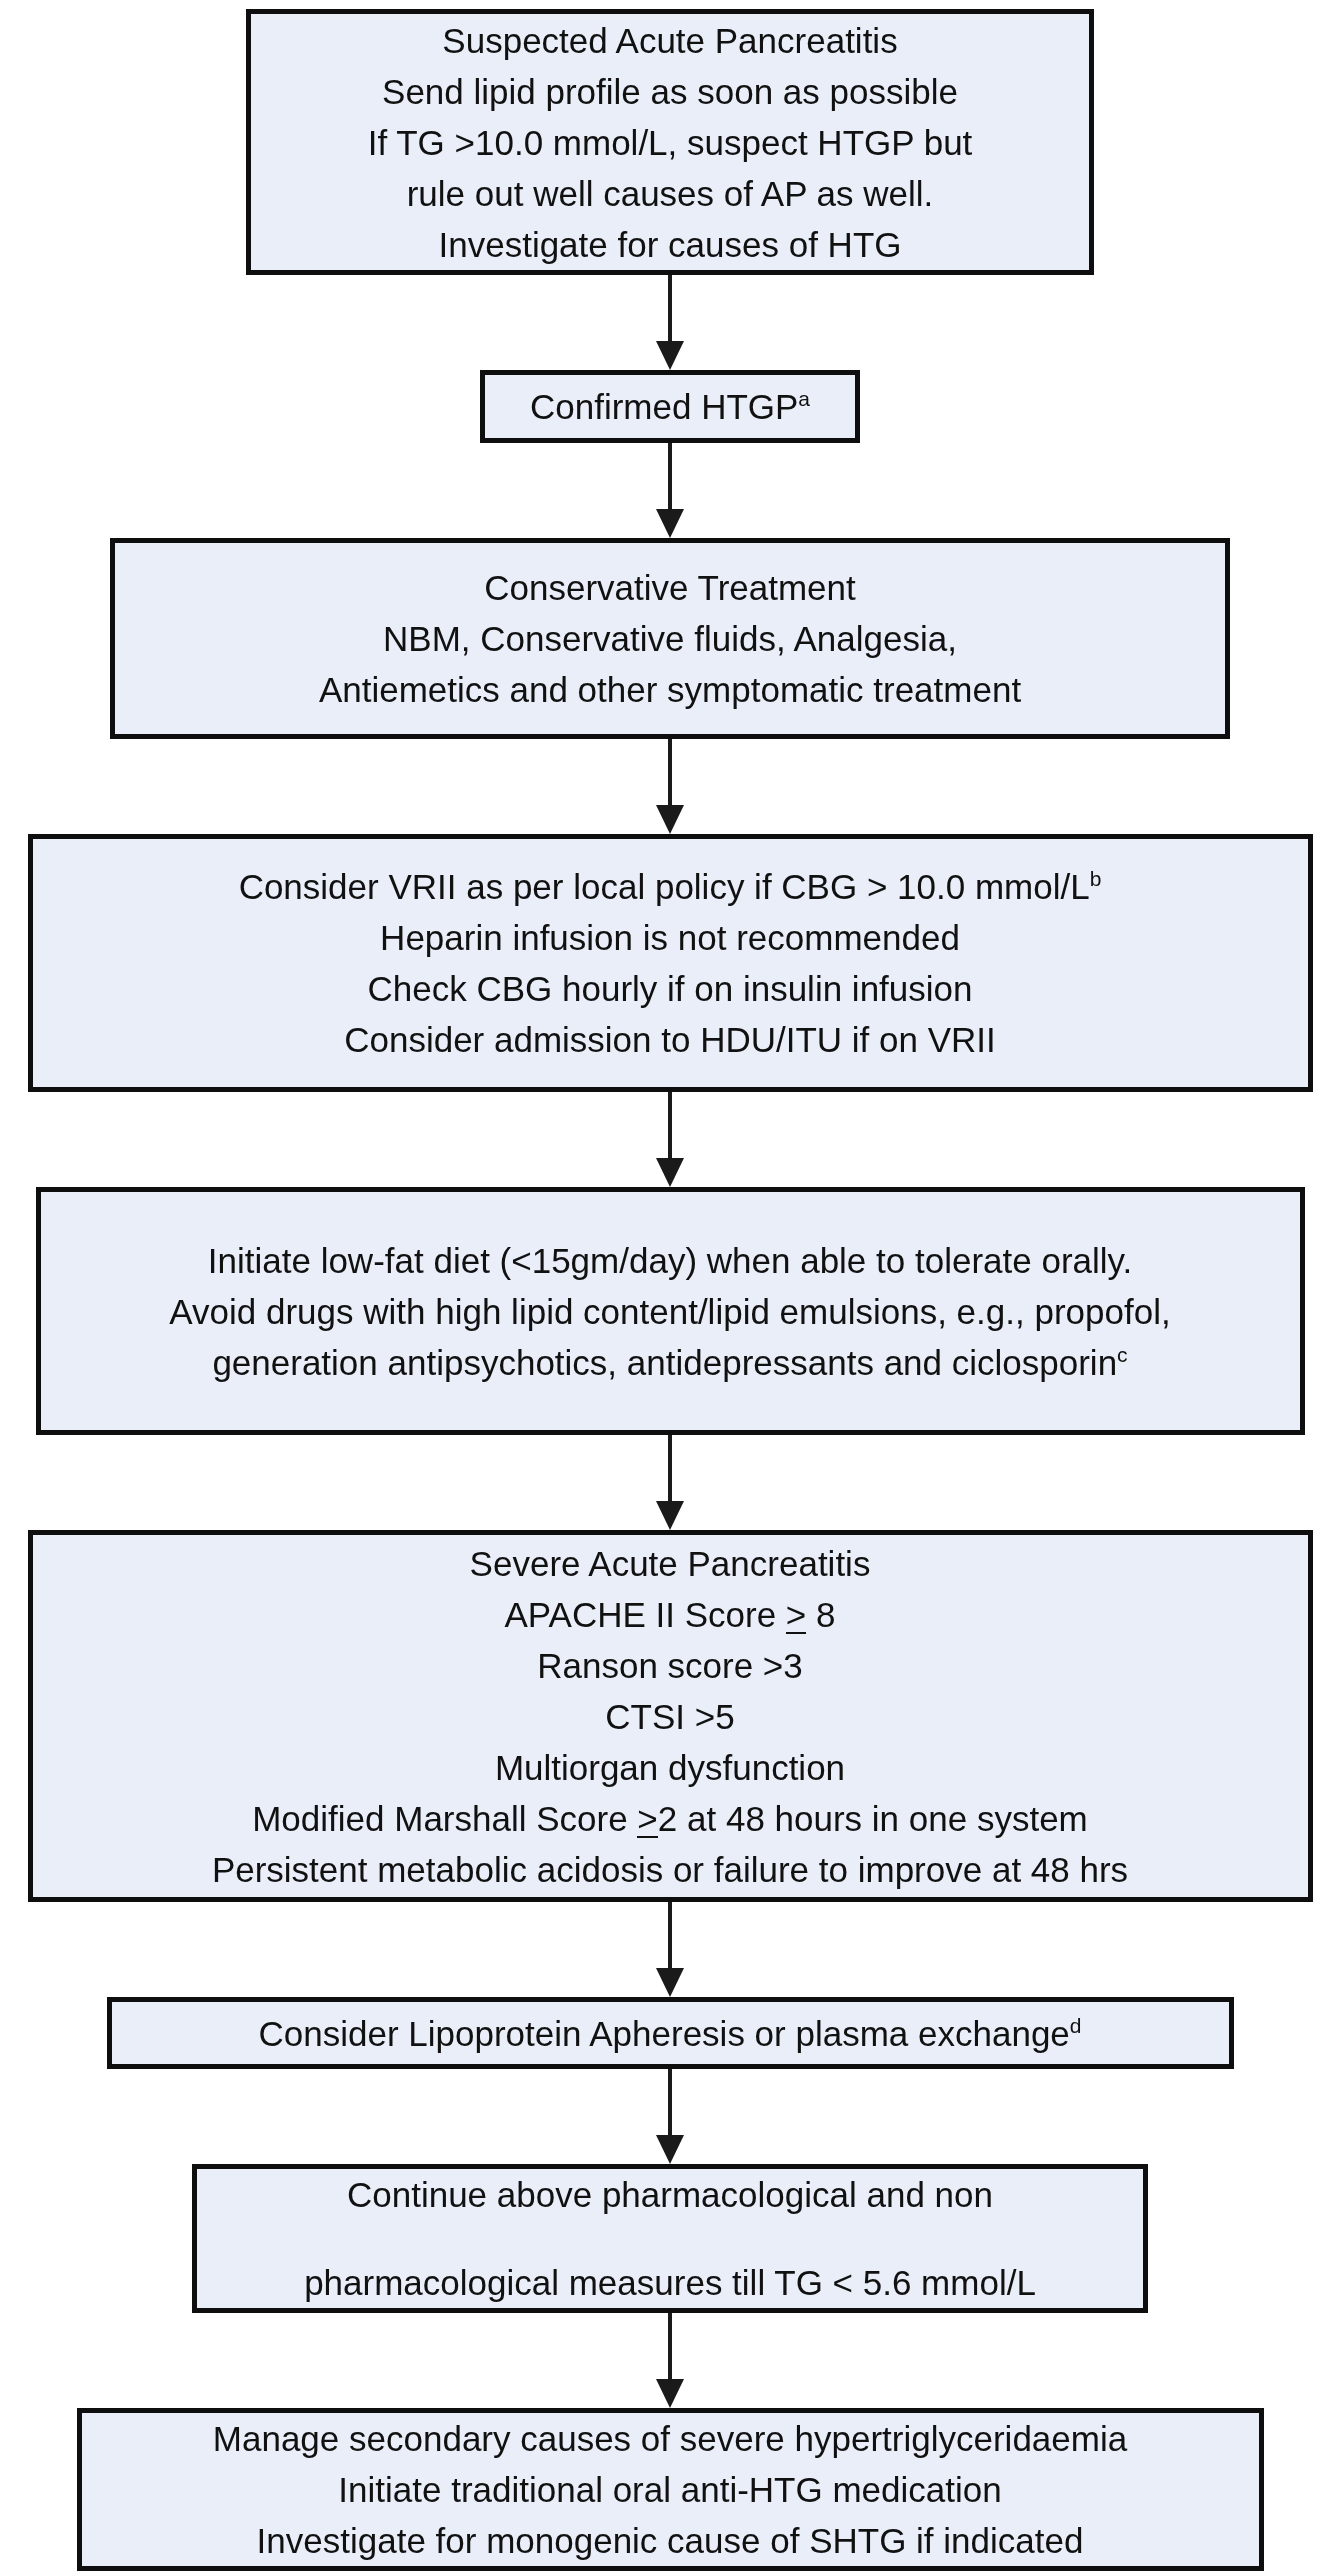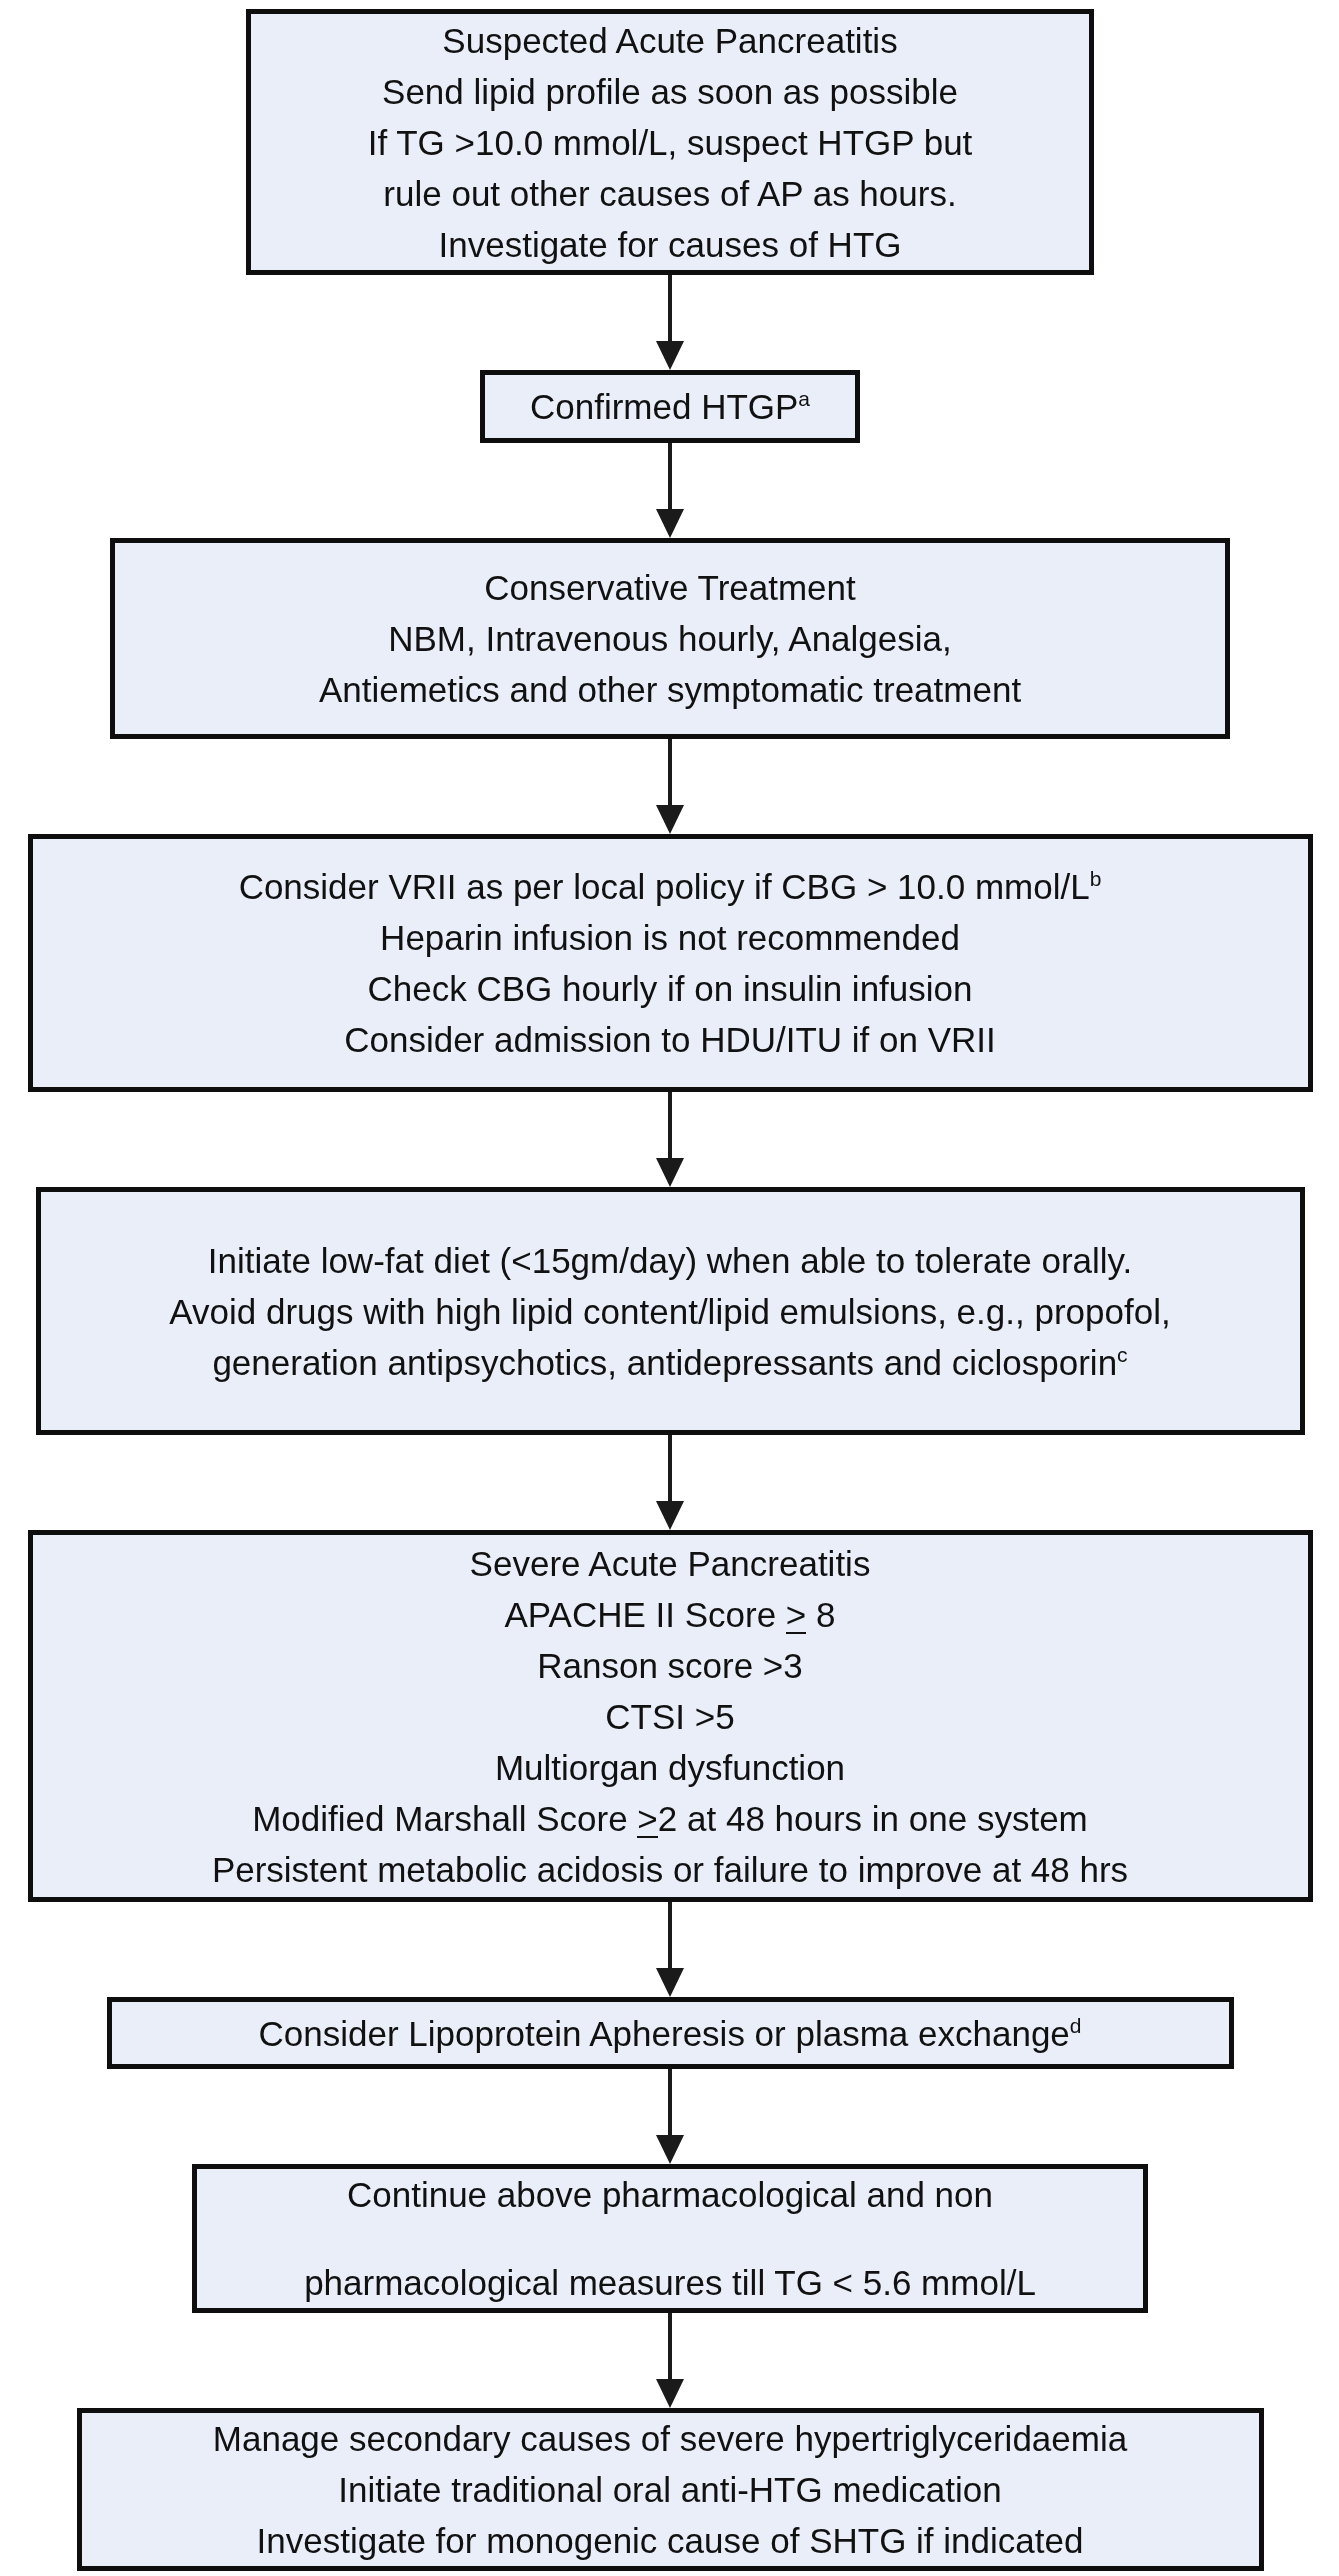--- a/index.html
+++ b/index.html
@@ -67,37 +67,37 @@
   }
 </style>
 </head>
 <body style="background: rgb(255, 255, 255);">
 
 <div class="flow" id="flowchart" style="--box-fill: #e9eef9; --box-border: #0e0e0e; --text-color: #111111; --arrow-color: #1a1a1a;">
     <div class="box" style="width: 848px; min-height: 266px;">
       <div class="line"><span class="">Suspected Acute Pancreatitis</span></div>
       <div class="line"><span class="">Send lipid profile as soon as possible</span></div>
       <div class="line"><span class="">If TG &gt;10.0 mmol/L, suspect HTGP but</span></div>
-      <div class="line"><span class="">rule out other causes  of AP as hours.</span></div>
+      <div class="line"><span class="">rule out well causes  of AP as well.</span></div>
       <div class="line"><span class="">Investigate for causes of HTG</span></div>
     </div>
     <div class="arrow">
       <div class="shaft"></div>
       <div class="head"></div>
     </div>
     <div class="box" style="width: 380px; min-height: 73px;">
       <div class="line"><span class="">Confirmed HTGP</span><span class="sup">a</span></div>
     </div>
     <div class="arrow">
       <div class="shaft"></div>
       <div class="head"></div>
     </div>
     <div class="box" style="width: 1120px; min-height: 201px;">
       <div class="line"><span class="">Conservative Treatment</span></div>
-      <div class="line"><span class="">NBM, Intravenous hourly, Analgesia,</span></div>
+      <div class="line"><span class="">NBM, Conservative fluids, Analgesia,</span></div>
       <div class="line"><span class="">Antiemetics and other symptomatic treatment</span></div>
     </div>
     <div class="arrow">
       <div class="shaft"></div>
       <div class="head"></div>
     </div>
     <div class="box" style="width: 1285px; min-height: 258px;">
       <div class="line"><span class="">Consider VRII as per local policy  if CBG &gt; 10.0 mmol/L</span><span class="sup">b</span></div>
       <div class="line"><span class="">Heparin infusion is not recommended</span></div>
       <div class="line"><span class="">Check CBG hourly if on insulin infusion</span></div>

